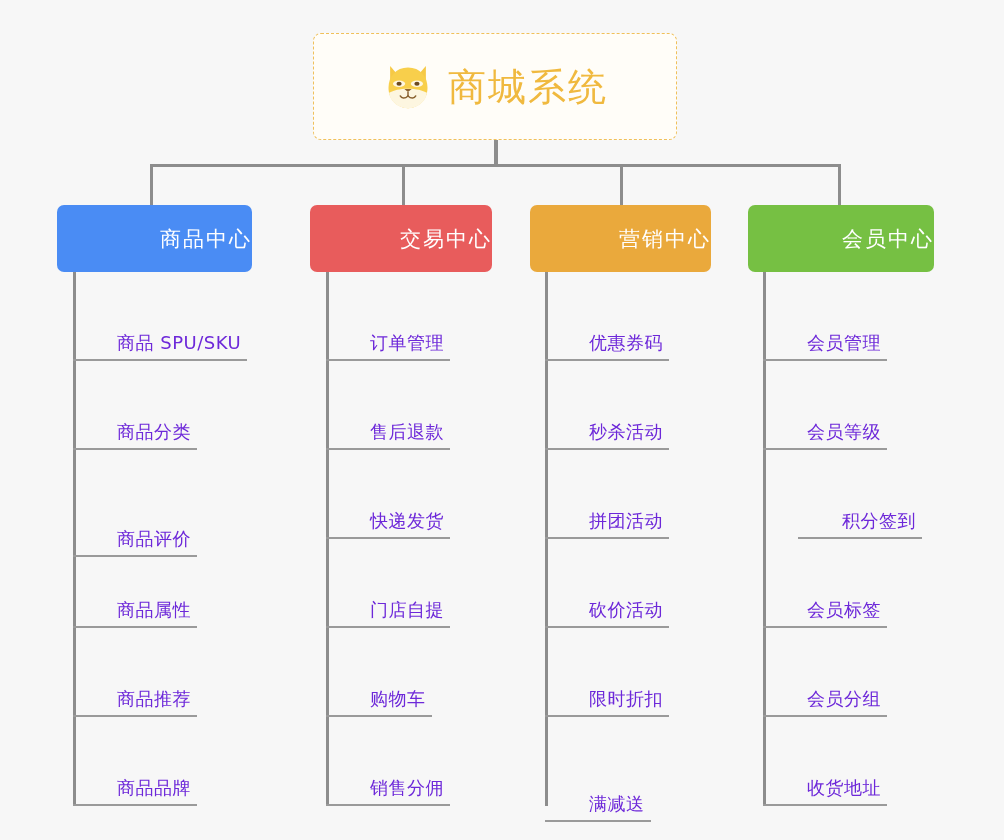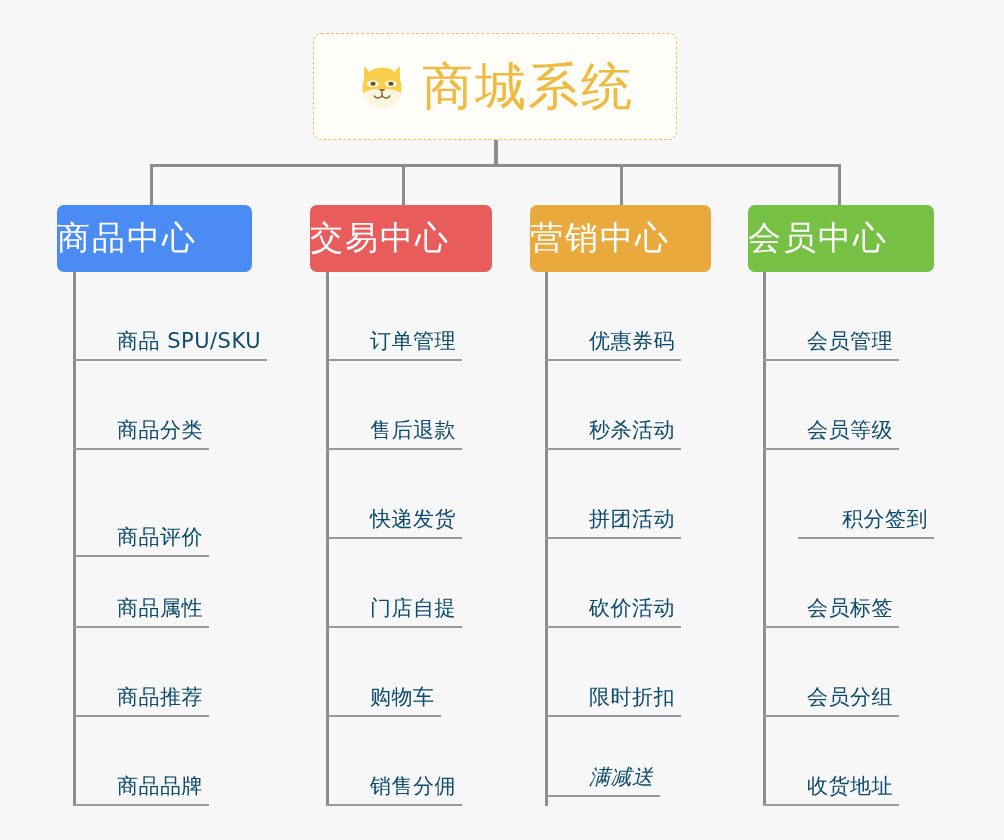--- a/index.html
+++ b/index.html
@@ -24,44 +24,44 @@
     background: #fffdf8;
     border: 1px dashed #f0c05a;
     border-radius: 8px;
     box-sizing: border-box;
     display: flex;
     align-items: center;
     justify-content: center;
     gap: 14px;
   }
   .root-title {
-    font-size: 51px;
+    font-size: 38px;
     color: #f0b93f;
     letter-spacing: 2px;
     line-height: 1;
     font-family: "DejaVu Sans", "Liberation Sans", sans-serif;
   }
   .dog-icon { display:block; width:52px; height:52px; }
 
   
   .line { position: absolute; background: #8d8d8d; }
   .v { width: 3px; }
   .h { height: 3px; }
 
   
   .cat-box {
     position: absolute;
     top: 205px;
     height: 67px;
     border-radius: 7px;
     display: flex;
     align-items: center;
-    justify-content: flex-start;
+    justify-content: flex-end;
     color: #ffffff;
-    font-size: 33px;
+    font-size: 21px;
     letter-spacing: 2px;
     box-sizing: border-box;
   }
 
   
   .column { position: absolute; top: 272px; }
   .spine {
     position: absolute;
     left: 0; top: 0;
     width: 3px;
@@ -74,22 +74,22 @@
     display: flex;
     align-items: flex-end;
   }
   .item-inner {
     display: inline-block;
     border-bottom: 2px solid #9a9a9a;
     padding: 0 6px 6px 44px;
     box-sizing: content-box;
   }
   .item-label {
-    font-size: 21px;
-    color: #0c4a6e;
+    font-size: 18px;
+    color: #6d28d9;
     line-height: 1.1;
     white-space: nowrap;
     letter-spacing: 0.5px;
   }
 </style>
 </head>
 <body style="background: rgb(247, 247, 247);">
 
 <div id="stage">
 
@@ -217,21 +217,21 @@
     <div class="item" style="top:267px;">
       <div class="item-inner">
         <span class="item-label">砍价活动</span>
       </div>
     </div>
     <div class="item" style="top:356px;">
       <div class="item-inner">
         <span class="item-label">限时折扣</span>
       </div>
     </div>
-    <div class="item" style="top:436px;font-style:italic;">
+    <div class="item" style="top:461px;">
       <div class="item-inner">
         <span class="item-label">满减送</span>
       </div>
     </div>
   </div>
 
   <div class="cat-box" style="left: 748px; width: 186px; background: rgb(118, 192, 67);">
     <span>会员中心</span>
   </div>
   <div class="column" style="left:763px;">

